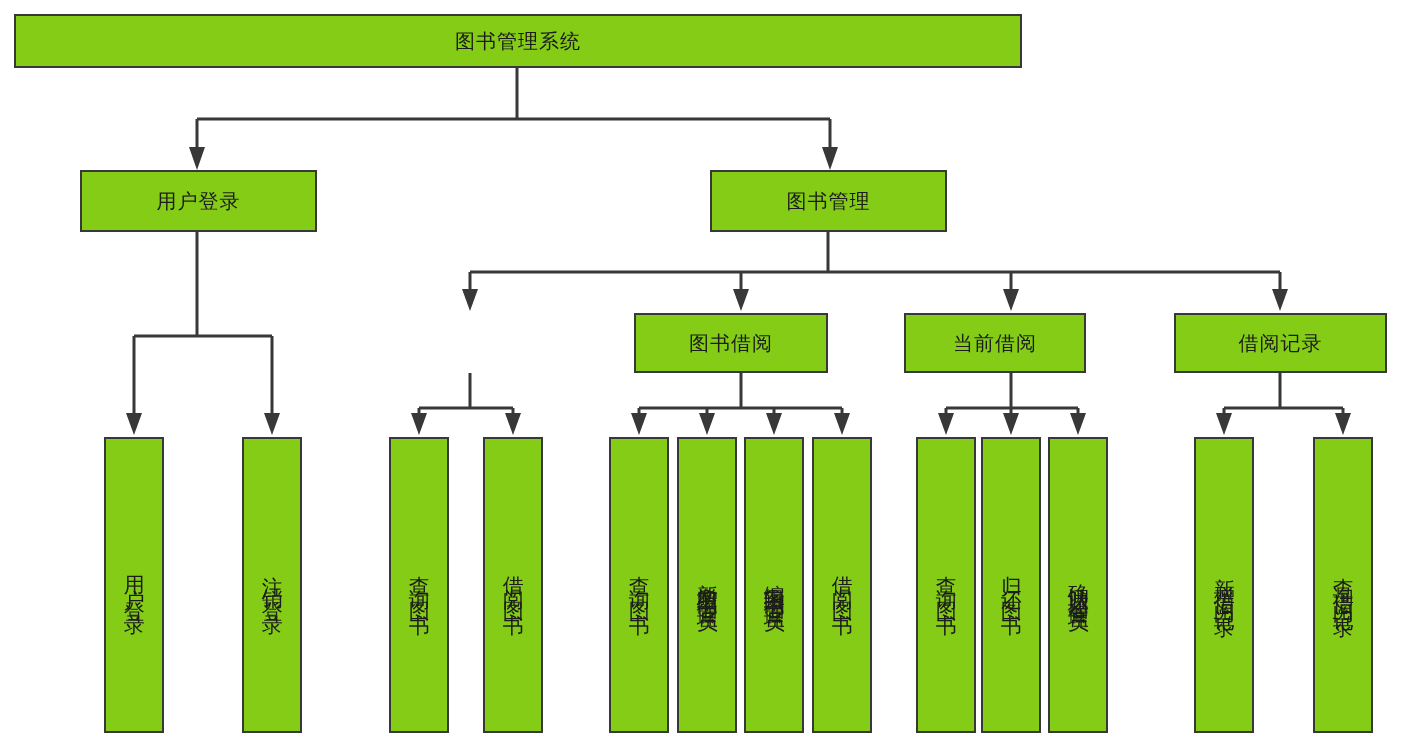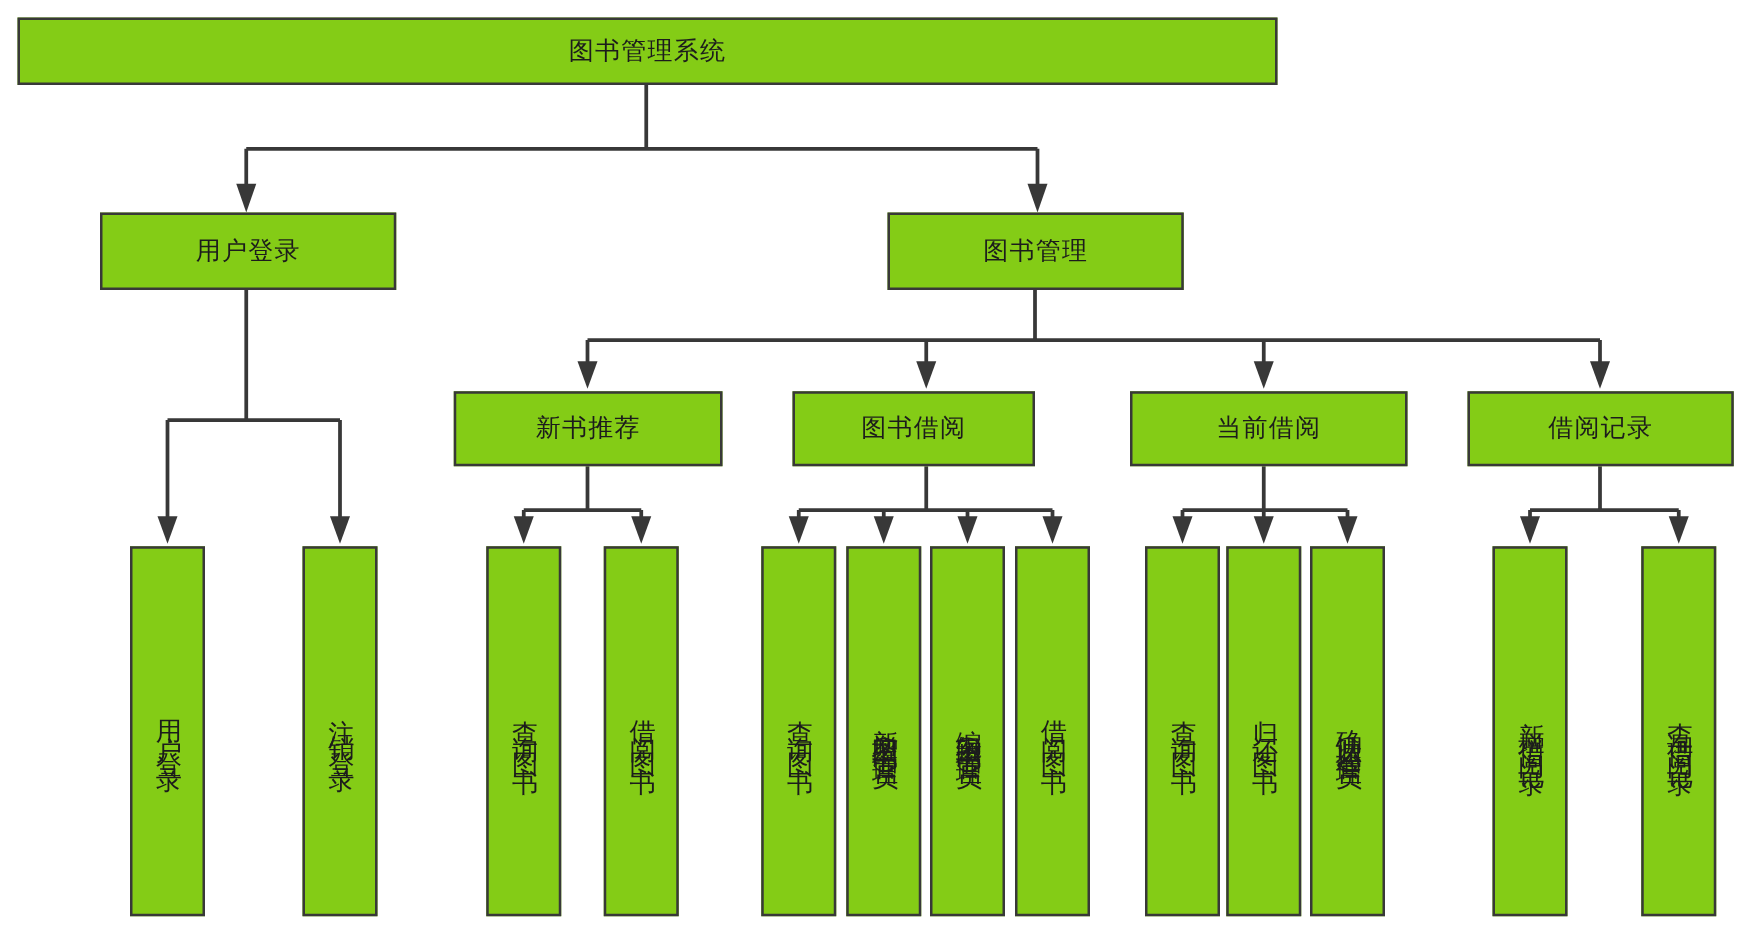--- a/index.html
+++ b/index.html
@@ -96,27 +96,24 @@
     <span>图书管理系统</span>
   </div>
 
   <div class="node h" style="left:80px;top:170px;width:237px;height:62px">
     <span>用户登录</span>
   </div>
   <div class="node h" style="left:710px;top:170px;width:237px;height:62px">
     <span>图书管理</span>
   </div>
 
-  <div class="node h" style="left:363px;top:313px;width:215px;height:60px">
-    <span>新书推荐</span>
-  </div>
   <div class="node h" style="left:634px;top:313px;width:194px;height:60px">
     <span>图书借阅</span>
   </div>
-  <div class="node h" style="left:904px;top:313px;width:222px;height:60px">
+  <div class="node h" style="left:904px;top:313px;width:182px;height:60px">
     <span>当前借阅</span>
   </div>
   <div class="node h" style="left:1174px;top:313px;width:213px;height:60px">
     <span>借阅记录</span>
   </div>
 
   <div class="node v" style="left:104px;top:437px;width:60px;height:296px">
     <span>用户登录</span>
   </div>
   <div class="node v" style="left:242px;top:437px;width:60px;height:296px">

